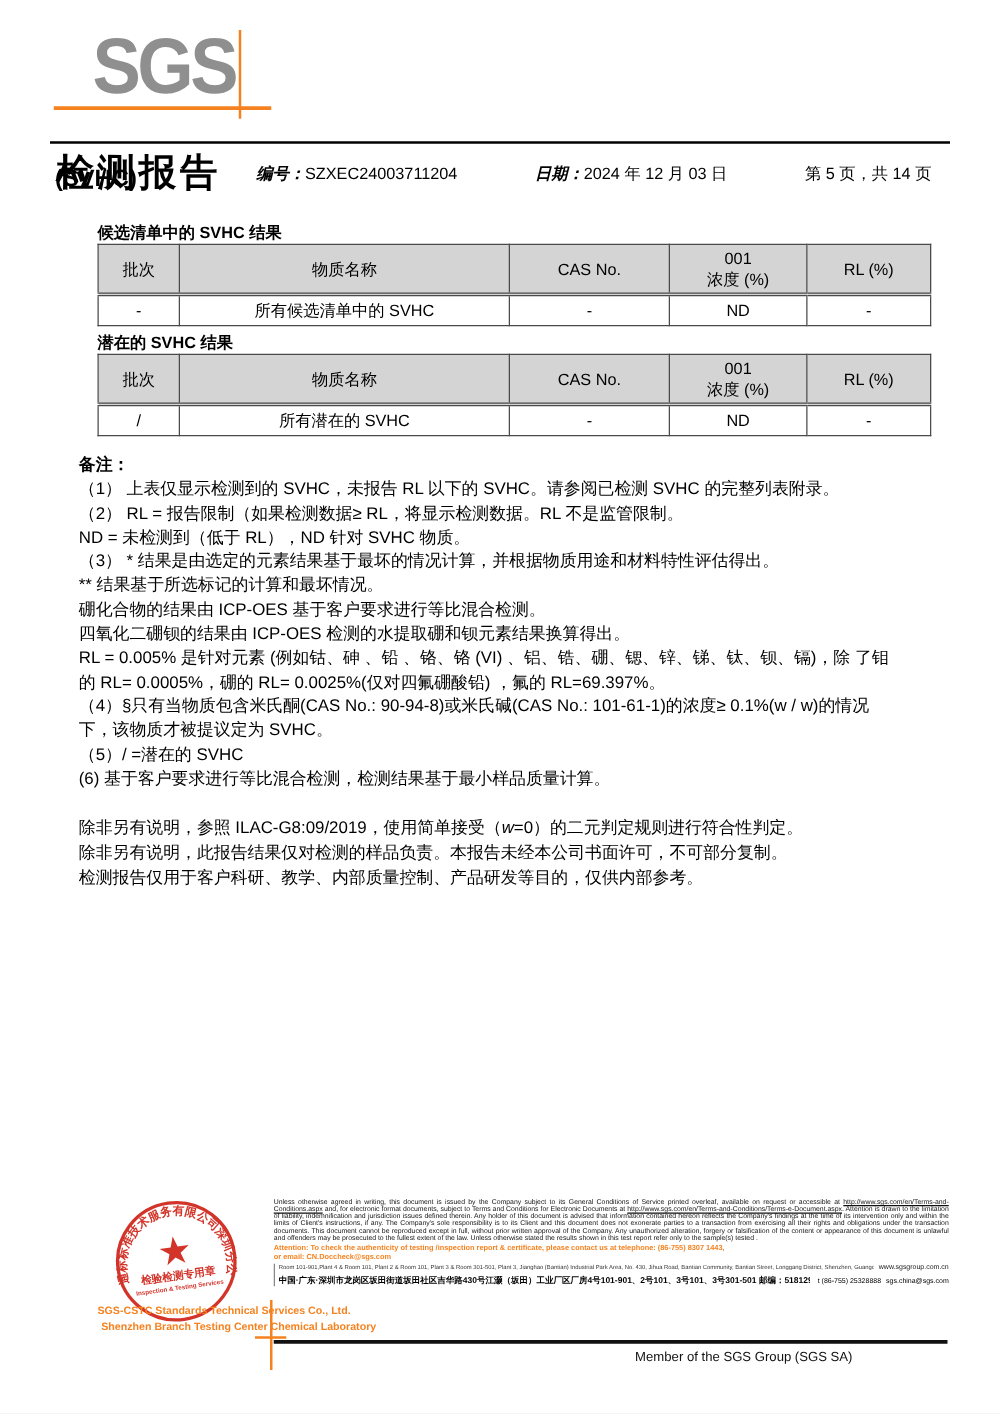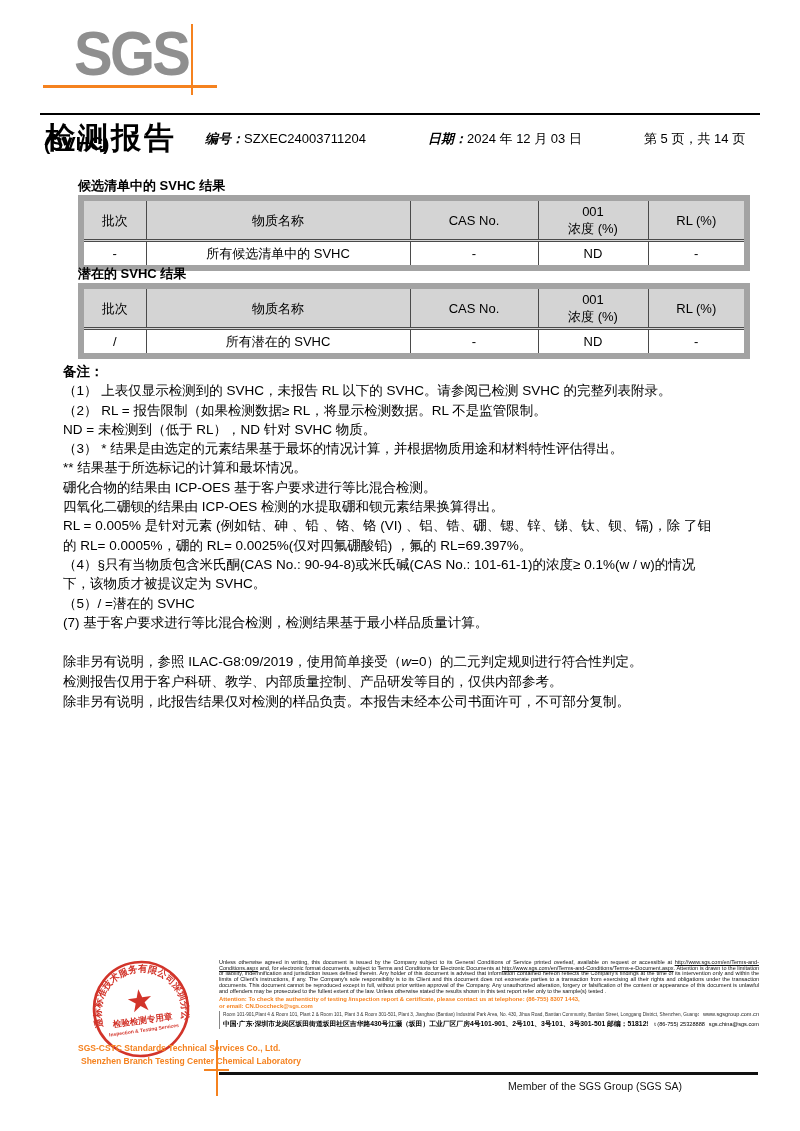--- a/index.html
+++ b/index.html
@@ -28,21 +28,21 @@
   .sec1-title{left:78px;top:177px;}
   .sec2-title{left:78px;top:265px;}
   .tbl{position:absolute;left:78px;width:666px;border-collapse:collapse;
        font-size:13px;text-align:center;table-layout:fixed;}
   .tbl1{top:195px;}
   .tbl2{top:283px;}
   .tbl th,.tbl td{border:1px solid #4a4a4a;padding:0 2px;}
   .tbl th{background:#d4d4d4;font-weight:normal;height:38px;white-space:pre-line;
           border-bottom:3px double #4a4a4a;line-height:17px;}
   .tbl td{height:23px;}
-  .tbl{border:6px solid #a3a3a3;}
+  .tbl{border:1px solid #a3a3a3;}
   .c1{width:65px;} .c2{width:264px;} .c3{width:128px;} .c4{width:110px;} .c5{width:99px;}
 
   
   .notes{position:absolute;left:63px;top:362px;width:710px;font-size:13.5px;line-height:19.3px;}
   .note-line{white-space:nowrap;}
   .note-bold{font-weight:bold;}
 
   
   .statements{position:absolute;left:63px;top:652px;width:710px;font-size:13.5px;line-height:19.8px;}
   .stmt{white-space:nowrap;}
@@ -151,27 +151,27 @@
     <div class="note-line">ND = 未检测到（低于 RL），ND 针对 SVHC 物质。</div>
     <div class="note-line">（3） * 结果是由选定的元素结果基于最坏的情况计算，并根据物质用途和材料特性评估得出。</div>
     <div class="note-line">** 结果基于所选标记的计算和最坏情况。</div>
     <div class="note-line">硼化合物的结果由 ICP-OES 基于客户要求进行等比混合检测。</div>
     <div class="note-line">四氧化二硼钡的结果由 ICP-OES 检测的水提取硼和钡元素结果换算得出。</div>
     <div class="note-line">RL = 0.005% 是针对元素 (例如钴、砷 、铅 、铬、铬 (VI) 、铝、锆、硼、锶、锌、锑、钛、钡、镉)，除 了钼</div>
     <div class="note-line">的 RL= 0.0005%，硼的 RL= 0.0025%(仅对四氟硼酸铅) ，氟的 RL=69.397%。</div>
     <div class="note-line">（4）§只有当物质包含米氏酮(CAS No.: 90-94-8)或米氏碱(CAS No.: 101-61-1)的浓度≥ 0.1%(w / w)的情况</div>
     <div class="note-line">下，该物质才被提议定为 SVHC。</div>
     <div class="note-line">（5）/ =潜在的 SVHC</div>
-    <div class="note-line">(7) 基于客户要求进行等比混合检测，检测结果基于最小样品质量计算。</div>
+    <div class="note-line">(6) 基于客户要求进行等比混合检测，检测结果基于最小样品质量计算。</div>
   </div>
 
   <div class="statements">
     <div class="stmt"><span>除非另有说明，参照 ILAC-G8:09/2019，使用简单接受（</span><span class="ital">w</span><span>=0）的二元判定规则进行符合性判定。</span></div>
+    <div class="stmt">除非另有说明，此报告结果仅对检测的样品负责。本报告未经本公司书面许可，不可部分复制。</div>
     <div class="stmt">检测报告仅用于客户科研、教学、内部质量控制、产品研发等目的，仅供内部参考。</div>
-    <div class="stmt">除非另有说明，此报告结果仅对检测的样品负责。本报告未经本公司书面许可，不可部分复制。</div>
   </div>
 
   <svg class="stamp" viewBox="0 0 100 100">
     <circle cx="50" cy="50" r="46" fill="none" stroke="#cf2318" stroke-width="2.6"></circle>
     <path id="stamp-arc" d="M 12,66 A 40,40 0 1 1 88,66" fill="none"></path>
     <text font-size="9.2" fill="#cf2318" font-weight="bold"><textPath href="#stamp-arc" startOffset="4">通标标准技术服务有限公司深圳分公司</textPath></text>
     <text x="50" y="52" text-anchor="middle" font-size="30" fill="#cf2318">★</text>
     <text x="50" y="64" text-anchor="middle" font-size="8.4" fill="#cf2318" font-weight="bold">检验检测专用章</text>
     <text x="50" y="72.5" text-anchor="middle" font-size="4.9" fill="#cf2318" font-weight="bold">Inspection &amp; Testing Services</text>
   </svg>

